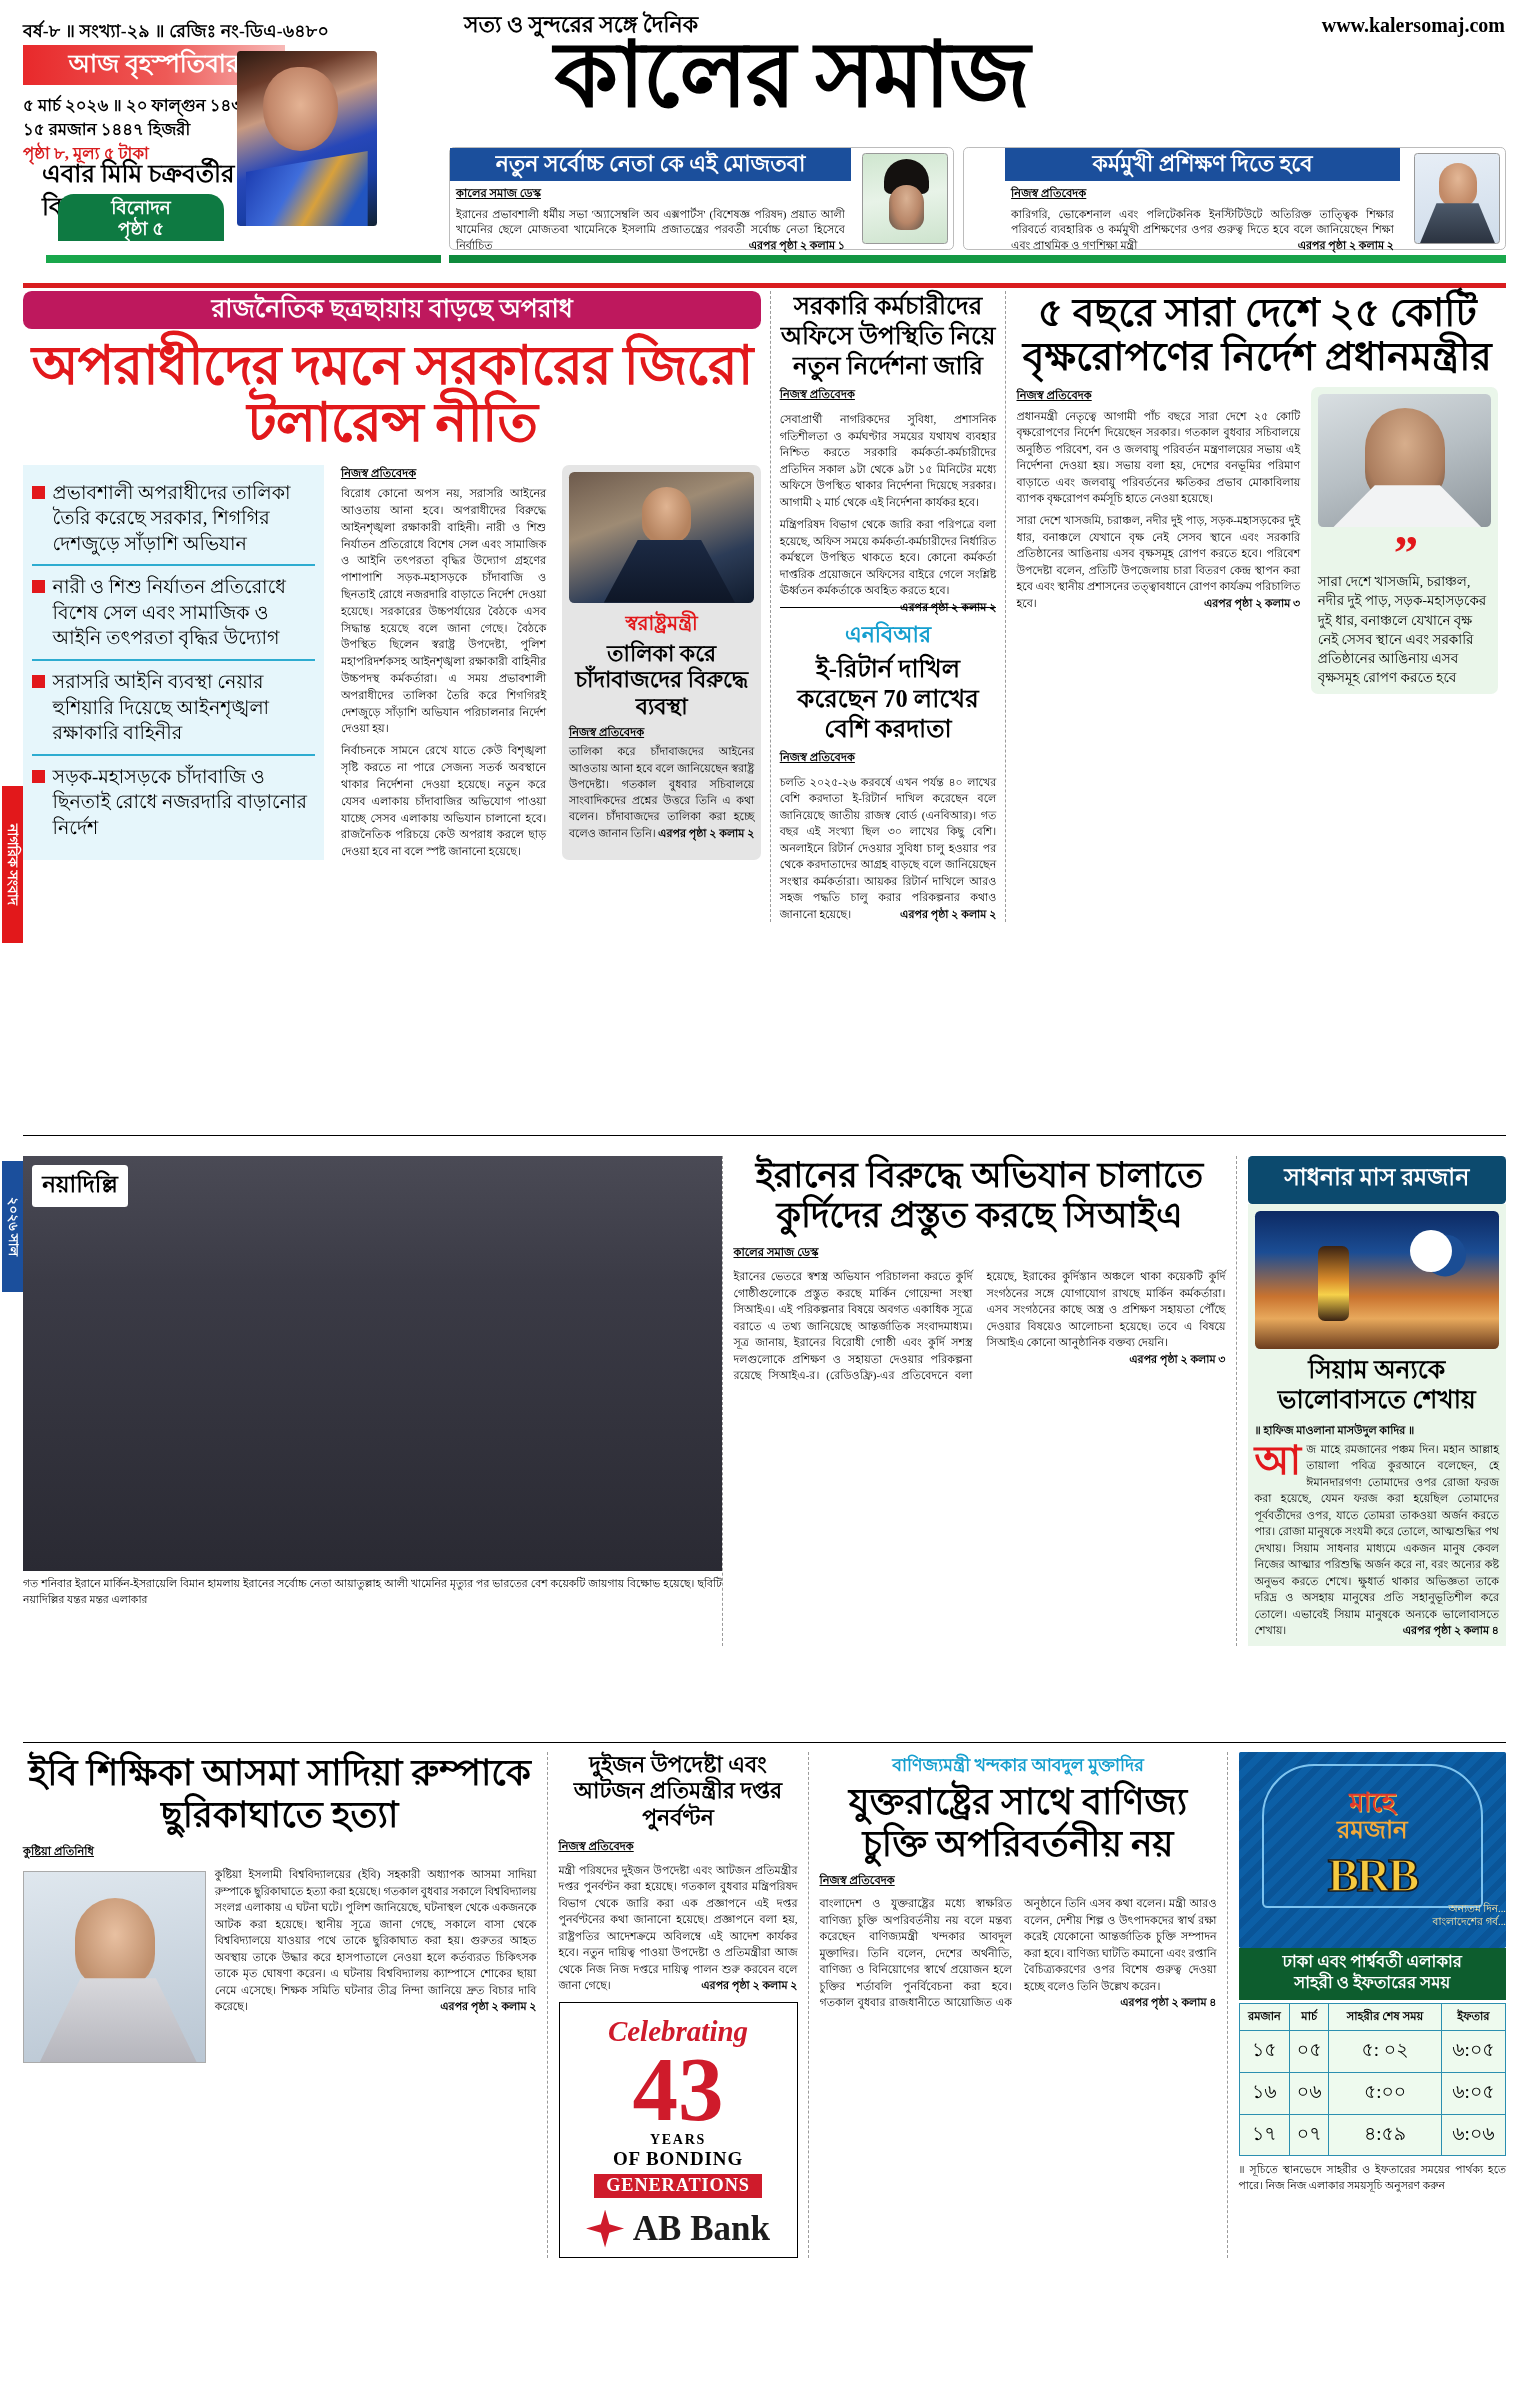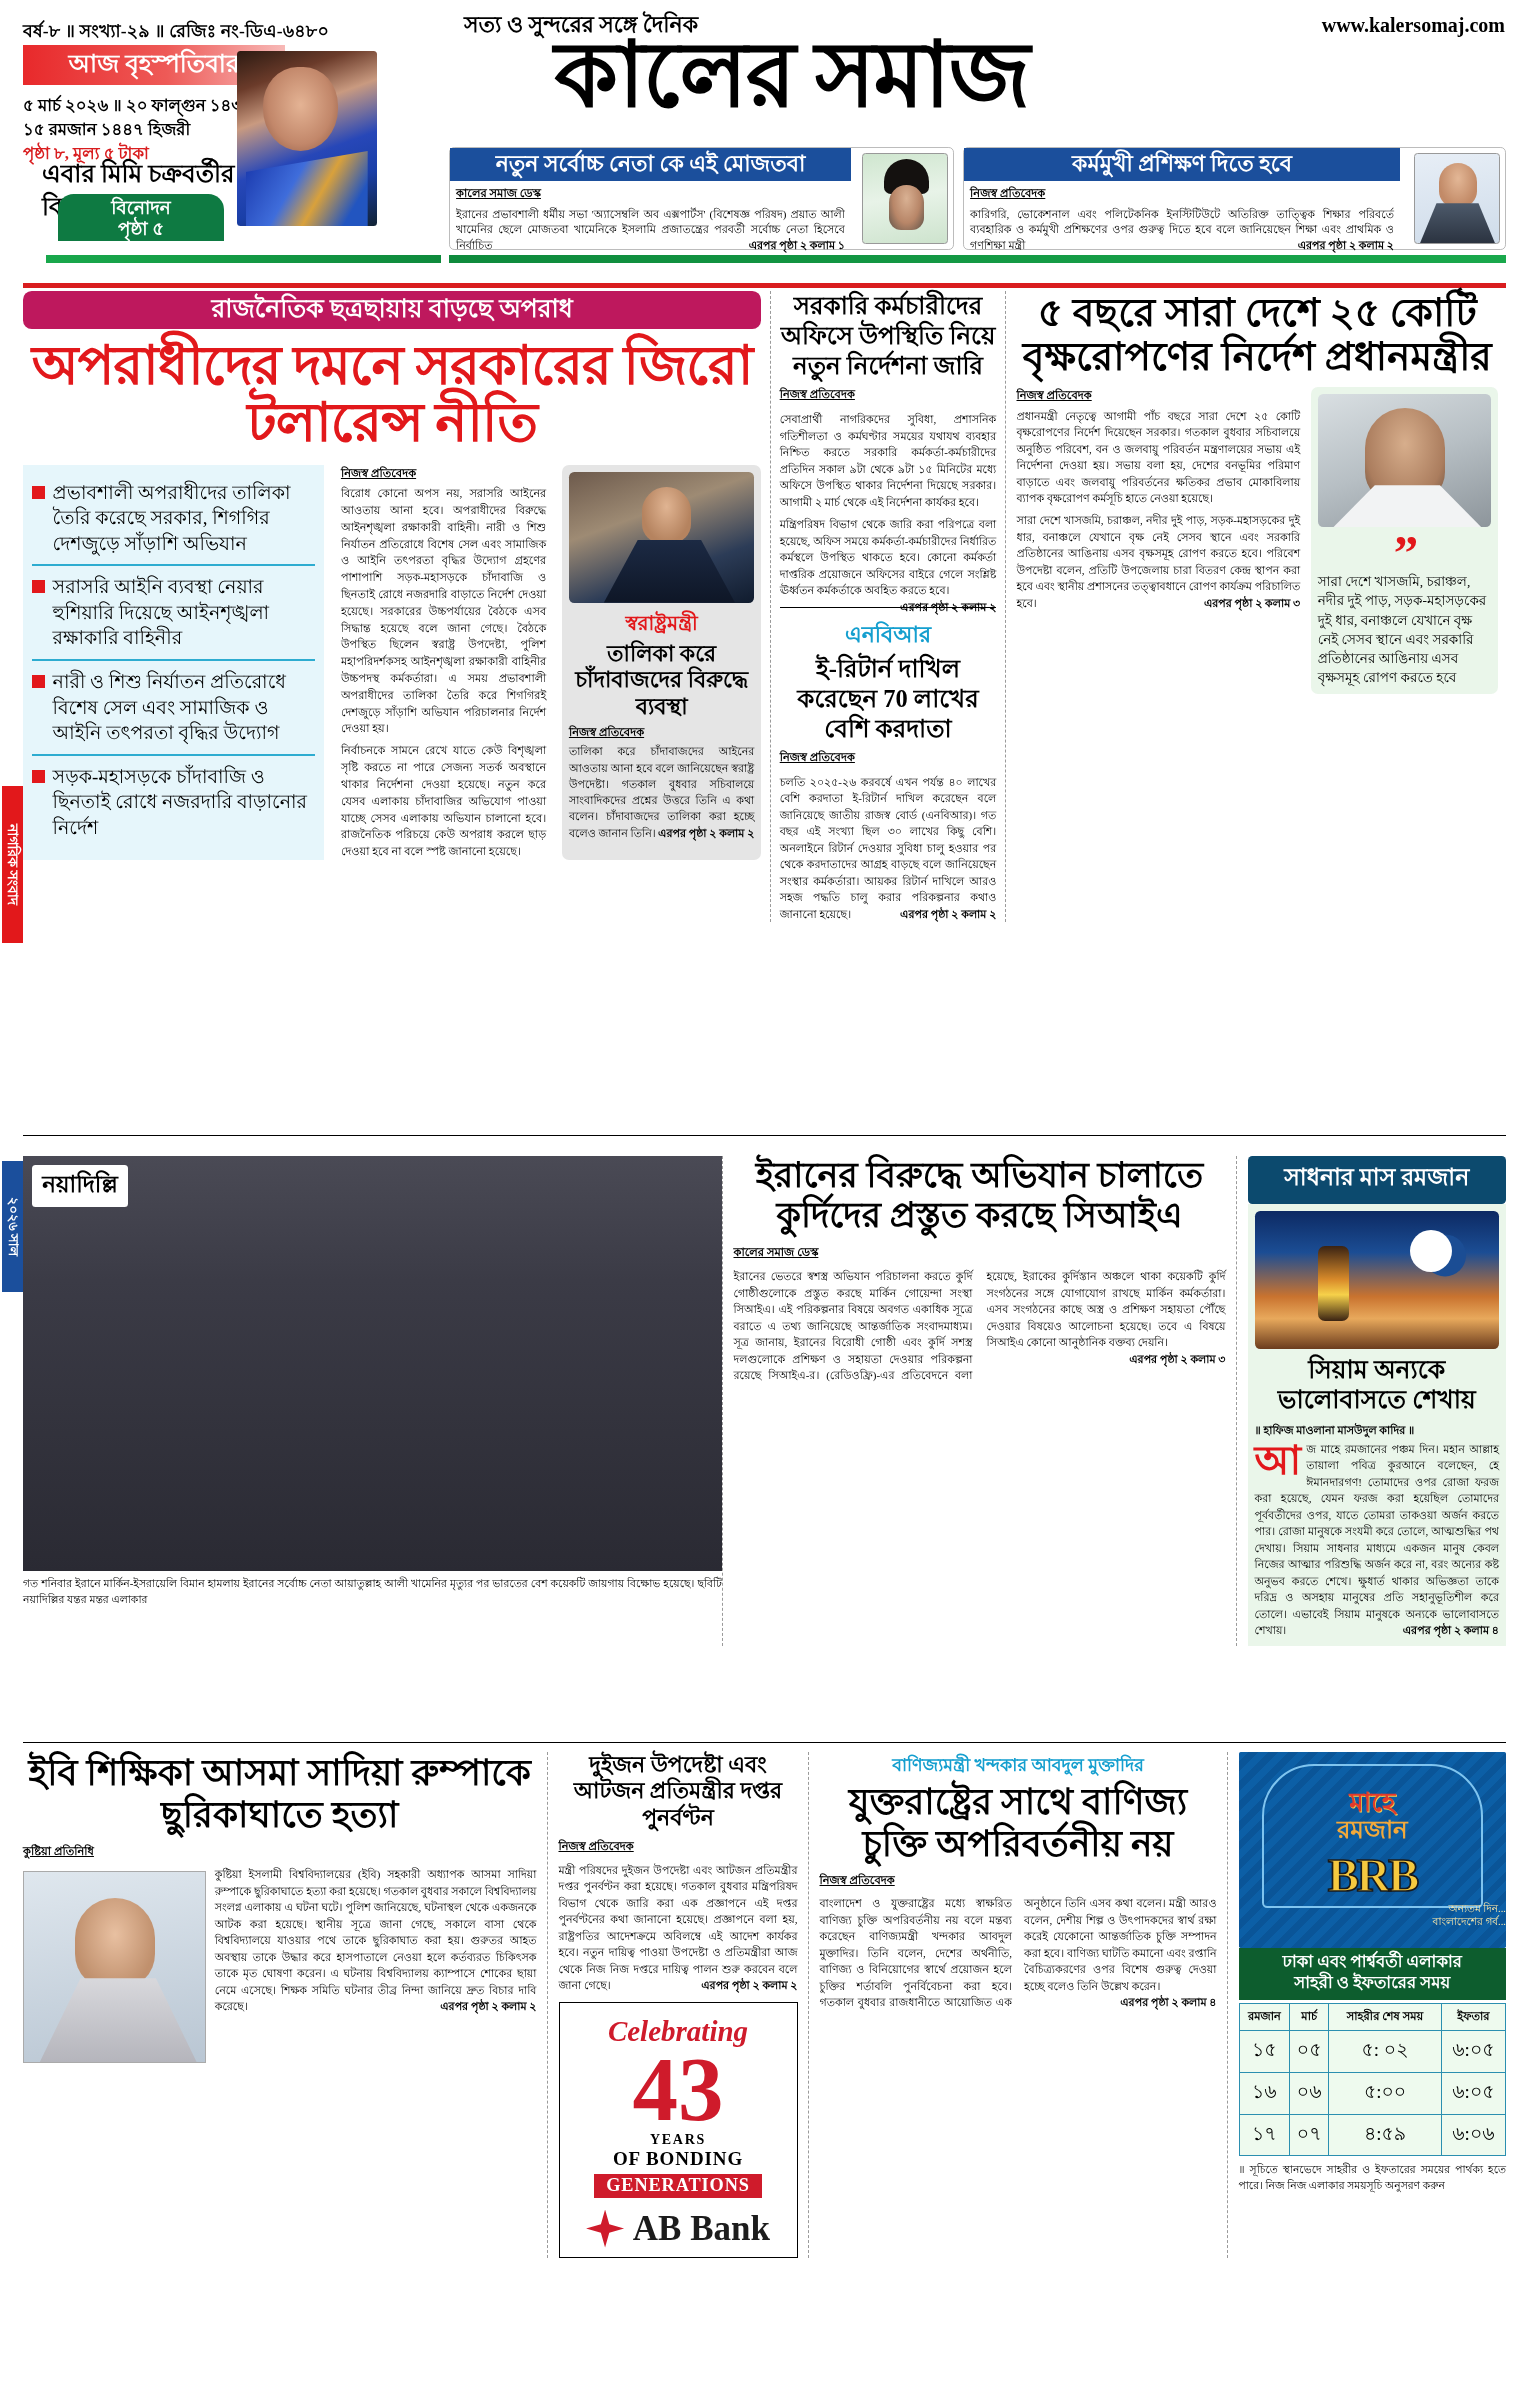--- a/index.html
+++ b/index.html
@@ -48,21 +48,21 @@
   .teaser .thead { background:#1b4f9c; color:#fff; font-size:22px; font-weight:bold;
                    text-align:center; padding:3.5px 0 5.2px; line-height:1.1; }
   .teaser .tcredit { font-size:11.4px; font-weight:bold; text-decoration:underline; margin:4.4px 0 2.6px 6.1px; }
   .teaser .tbody { font-size:11px; line-height:1.42; text-align:justify; padding:0 6.1px; }
   .teaser .tcont { font-weight:bold; float:right; }
   .teaser .tphoto { position:absolute; right:5.2px; top:5.2px; width:86px; height:91px;
                     border:0.9px solid #999; border-radius:3.5px; overflow:hidden; }
   .tz-1 { left:426px; width:505px; }
   .tz-2 { left:940px; width:543px; }
   .tz-1 .tbox { padding-right:102px; }
-  .tz-2 .tbox { padding-right:105px; }
+  .tz-2 .tbox { padding-right:105px;padding-left:41px; }
   .ph-cleric { background: linear-gradient(170deg,#cfe6cf 0%, #e8f3e8 48%, #cde3cd 100%); position:relative; }
   .ph-cleric::before{ content:""; position:absolute; left:21px; top:5.2px; width:45px; height:35px; background:#14110f; border-radius:23px 23px 7px 7px;}
   .ph-cleric::after{ content:""; position:absolute; left:26px; top:31px; width:35px; height:45px;
                      background: radial-gradient(ellipse at 50% 30%, #d9b193 0%, #b88668 55%, #5b5148 100%); border-radius:17.5px 17.5px 12.2px 12.2px;}
   .ph-man { background: linear-gradient(170deg,#e7eef6 0%, #cfdcea 100%); position:relative; }
   .ph-man::before{ content:""; position:absolute; left:24.5px; top:8.7px; width:38px; height:44px;
                    background: radial-gradient(ellipse at 50% 35%, #e3b796 0%, #c28a67 70%); border-radius:19px 19px 15.7px 15.7px;}
   .ph-man::after{ content:""; position:absolute; left:5.2px; bottom:0; width:75px; height:40px;
                   background: linear-gradient(#4d5a6b,#2b3340); clip-path: polygon(22% 0,78% 0,100% 100%,0 100%);}
 
@@ -284,25 +284,25 @@
         <div class="lead-head">অপরাধীদের দমনে সরকারের জিরো টলারেন্স নীতি</div>
 
         <div style="display:flex; gap:8.7px;">
           <div class="bullets">
             <div class="bullet">
               <span class="bsq"></span>
               <span>প্রভাবশালী অপরাধীদের তালিকা তৈরি করেছে সরকার, শিগগির দেশজুড়ে সাঁড়াশি অভিযান</span>
             </div>
             <div class="bullet">
               <span class="bsq"></span>
-              <span>সরাসরি আইনি ব্যবস্থা নেয়ার হুশিয়ারি দিয়েছে আইনশৃঙ্খলা রক্ষাকারি বাহিনীর</span>
+              <span>নারী ও শিশু নির্যাতন প্রতিরোধে বিশেষ সেল এবং সামাজিক ও আইনি তৎপরতা বৃদ্ধির উদ্যোগ</span>
             </div>
             <div class="bullet">
               <span class="bsq"></span>
-              <span>নারী ও শিশু নির্যাতন প্রতিরোধে বিশেষ সেল এবং সামাজিক ও আইনি তৎপরতা বৃদ্ধির উদ্যোগ</span>
+              <span>সরাসরি আইনি ব্যবস্থা নেয়ার হুশিয়ারি দিয়েছে আইনশৃঙ্খলা রক্ষাকারি বাহিনীর</span>
             </div>
             <div class="bullet">
               <span class="bsq"></span>
               <span>সড়ক-মহাসড়কে চাঁদাবাজি ও ছিনতাই রোধে নজরদারি বাড়ানোর নির্দেশ</span>
             </div>
           </div>
 
           <div class="leadbody">
             <div class="leadcredit">নিজস্ব প্রতিবেদক</div>
             <p style="margin-top:3.5px;">বিরোধ কোনো অপস নয়, সরাসরি আইনের আওতায় আনা হবে। অপরাধীদের বিরুদ্ধে আইনশৃঙ্খলা রক্ষাকারী বাহিনী। নারী ও শিশু নির্যাতন প্রতিরোধে বিশেষ সেল এবং সামাজিক ও আইনি তৎপরতা বৃদ্ধির উদ্যোগ গ্রহণের পাশাপাশি সড়ক-মহাসড়কে চাঁদাবাজি ও ছিনতাই রোধে নজরদারি বাড়াতে নির্দেশ দেওয়া হয়েছে। সরকারের উচ্চপর্যায়ের বৈঠকে এসব সিদ্ধান্ত হয়েছে বলে জানা গেছে। বৈঠকে উপস্থিত ছিলেন স্বরাষ্ট্র উপদেষ্টা, পুলিশ মহাপরিদর্শকসহ আইনশৃঙ্খলা রক্ষাকারী বাহিনীর উচ্চপদস্থ কর্মকর্তারা। এ সময় প্রভাবশালী অপরাধীদের তালিকা তৈরি করে শিগগিরই দেশজুড়ে সাঁড়াশি অভিযান পরিচালনার নির্দেশ দেওয়া হয়।</p>

